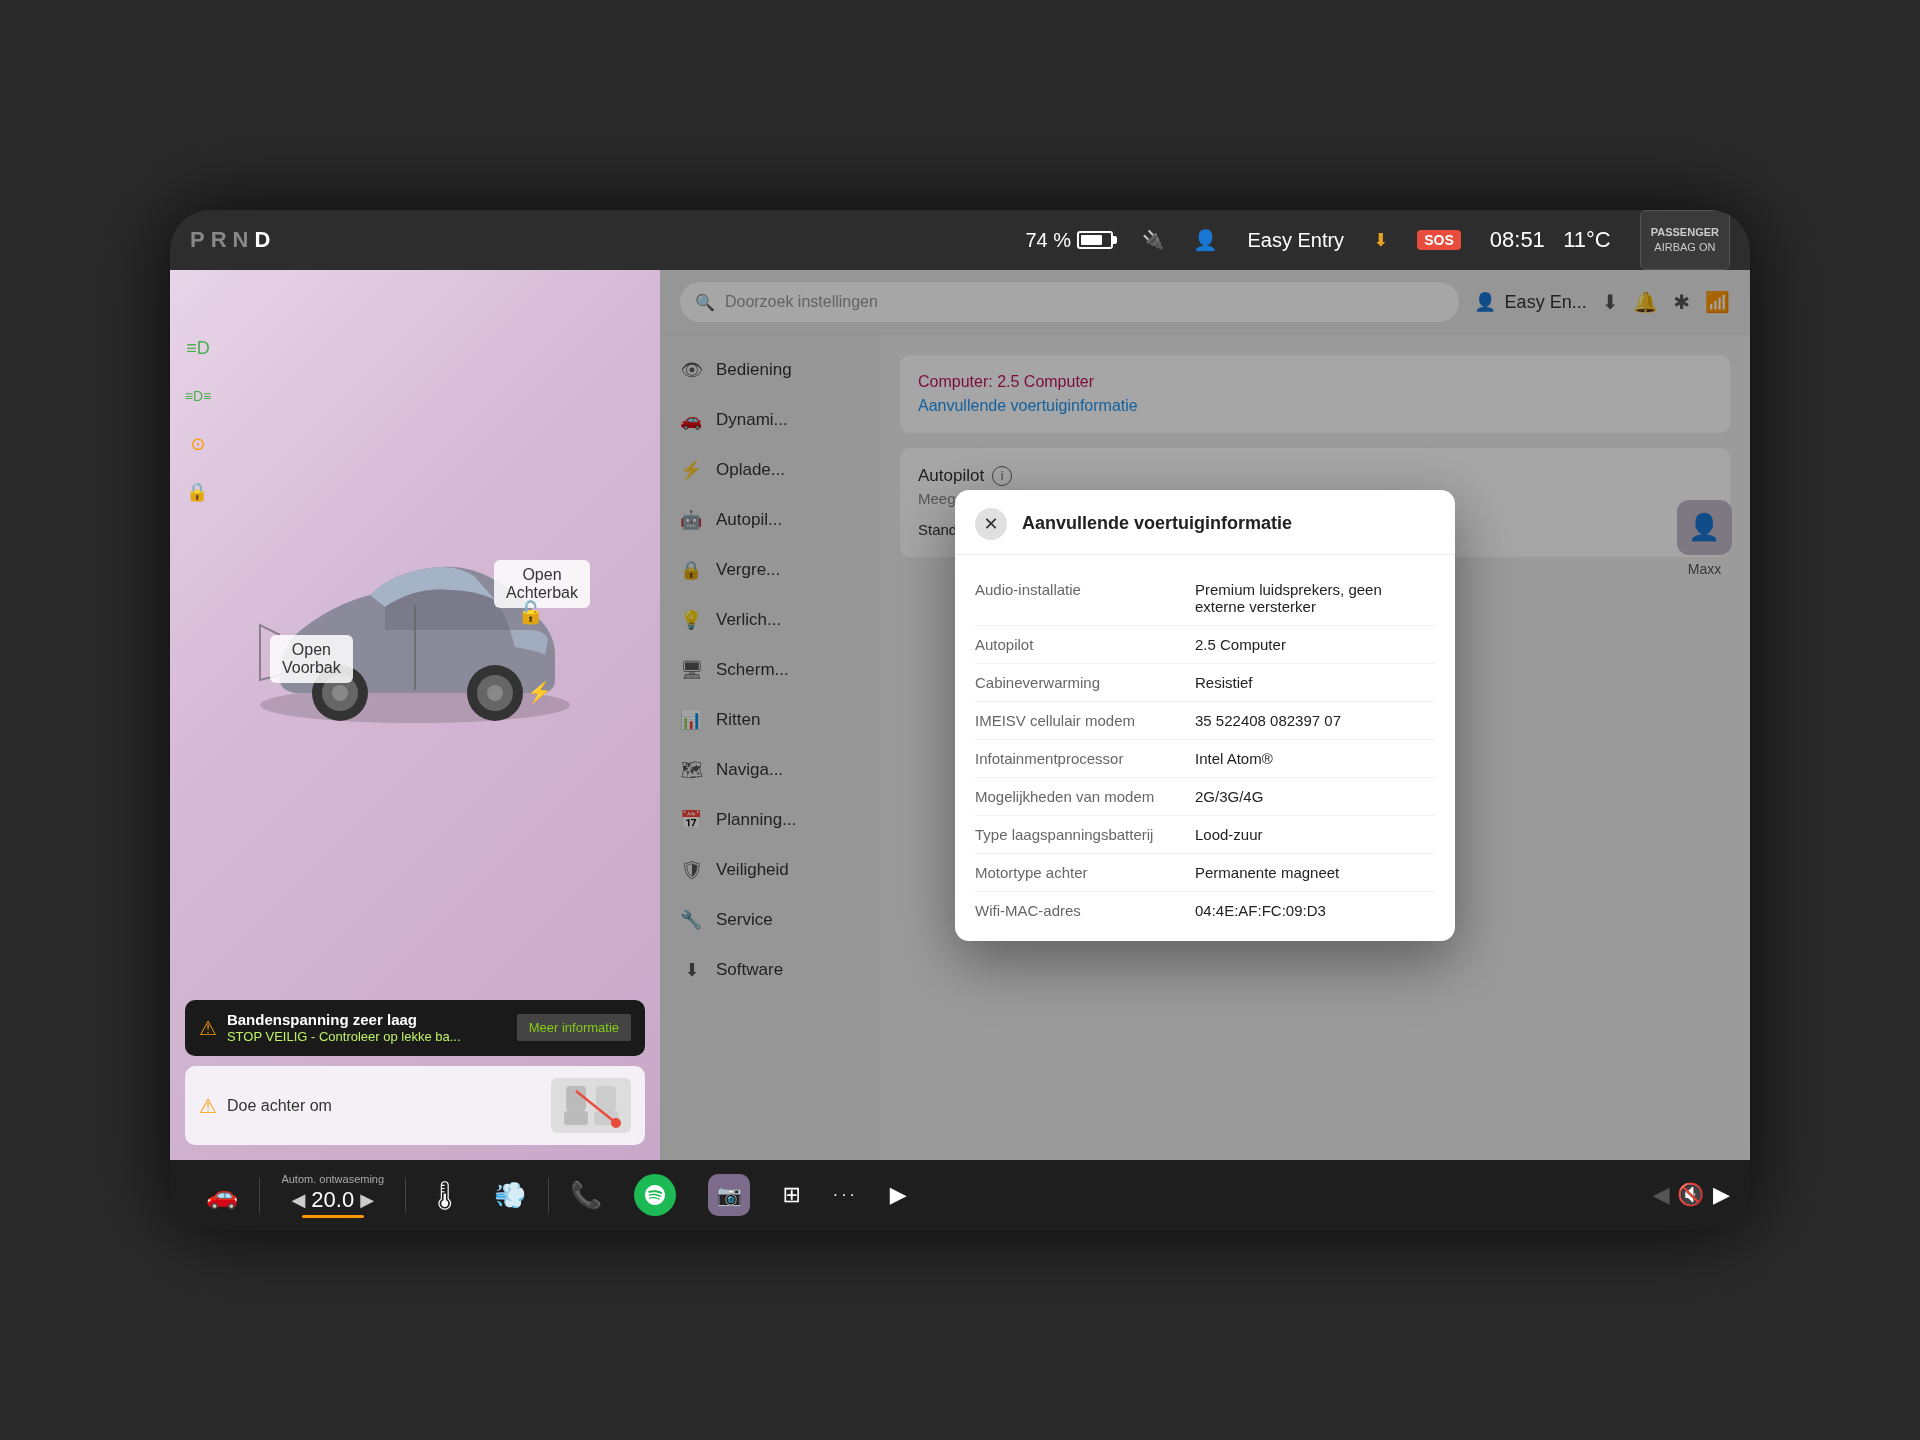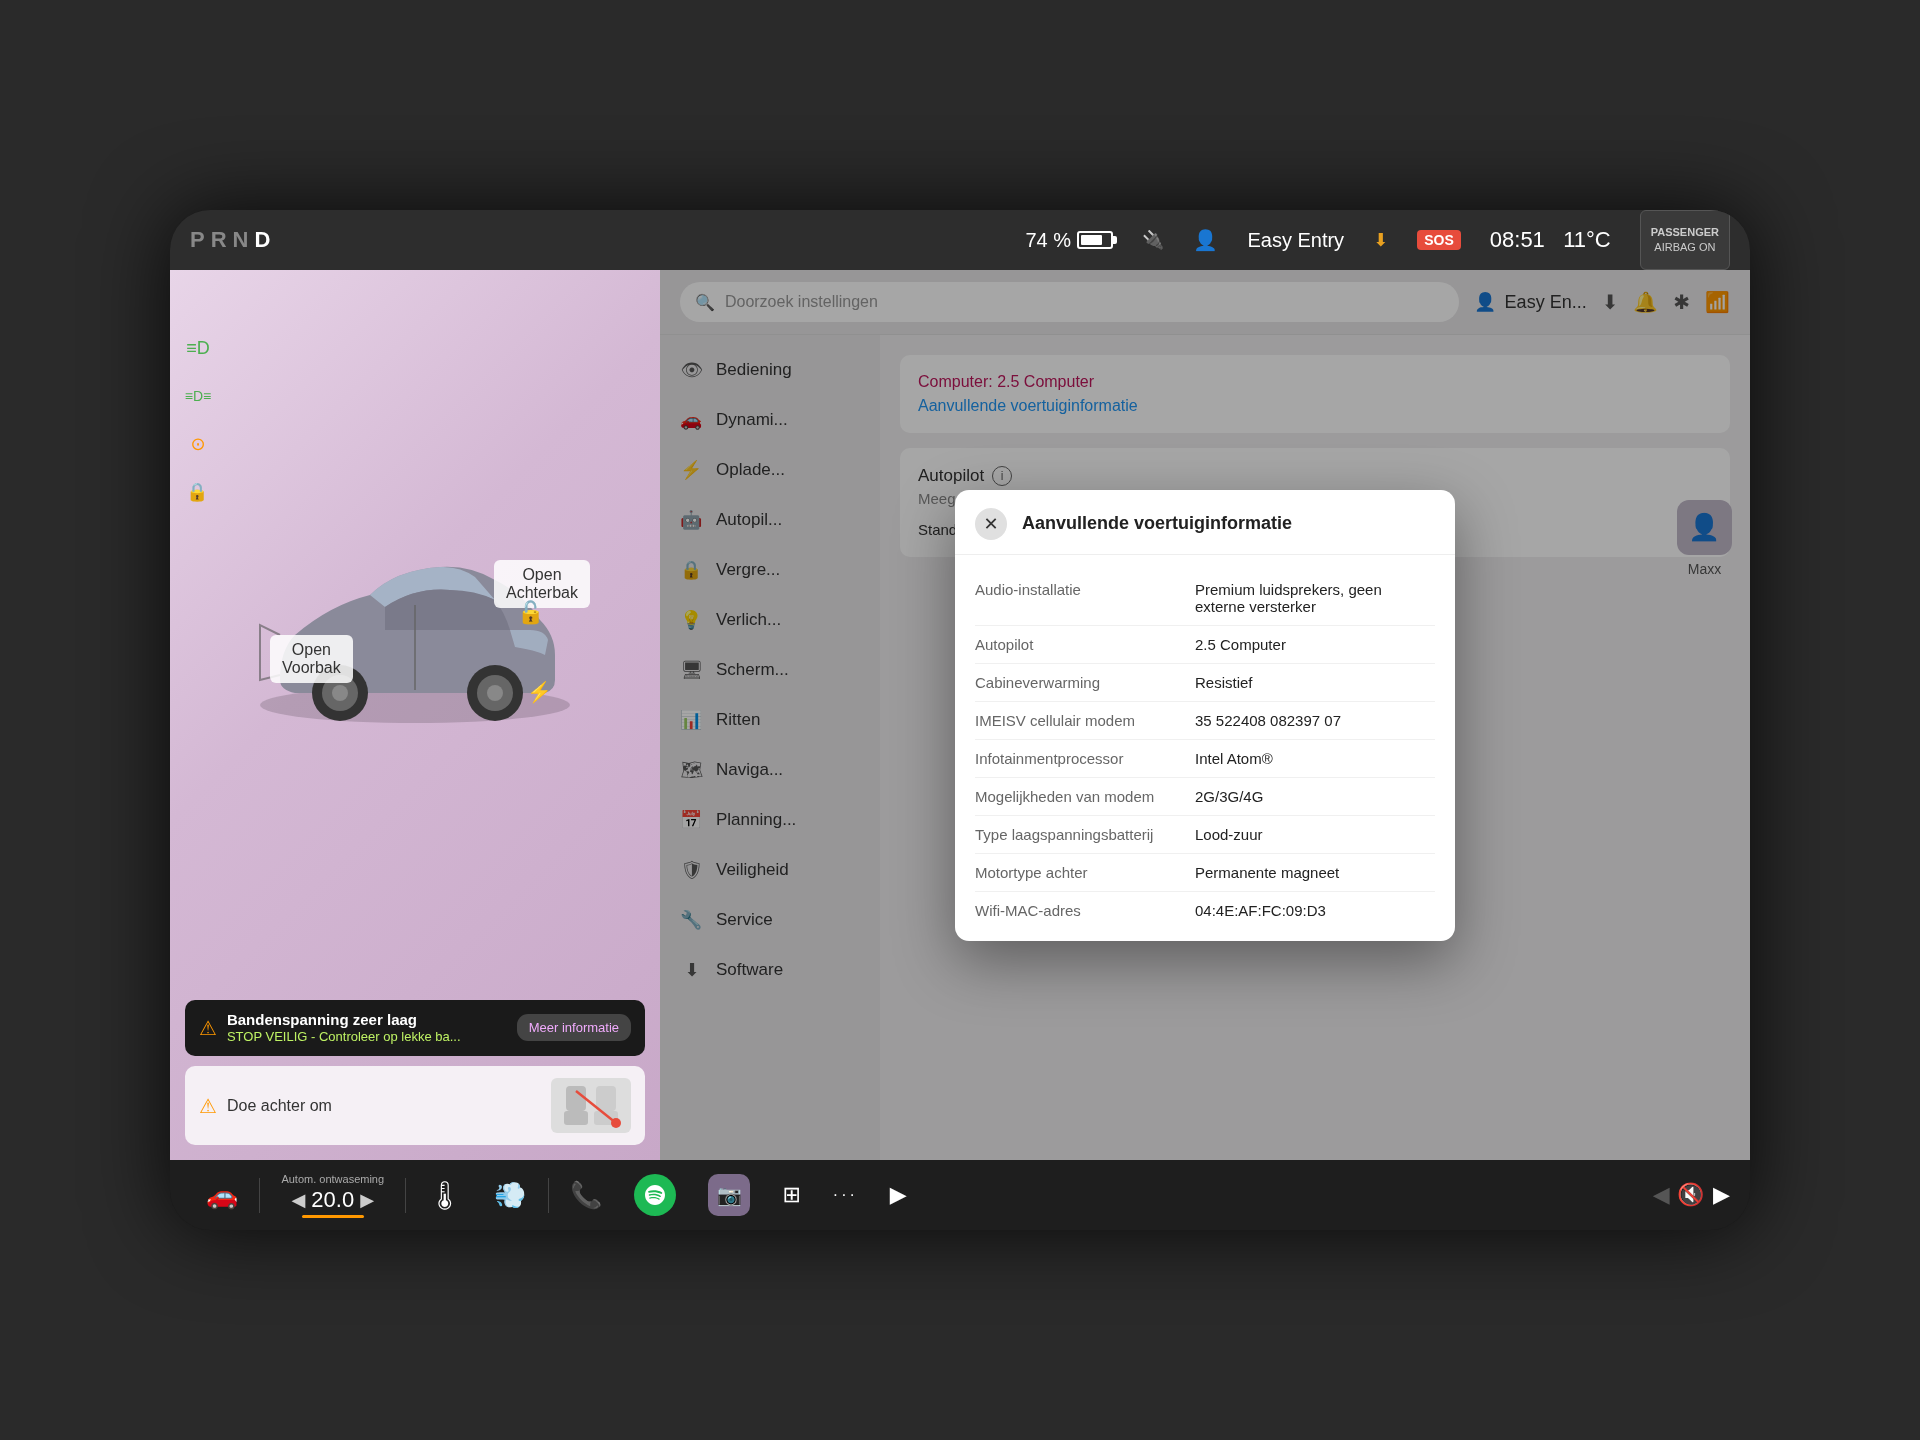--- a/index.html
+++ b/index.html
@@ -206,24 +206,24 @@
     .alert-text {
       flex: 1;
       color: white;
       font-size: 14px;
       line-height: 1.3;
     }
     .alert-text-title { font-weight: 600; font-size: 15px; }
     .alert-text-sub { color: #bef264; font-size: 13px; }
     .meer-info-btn {
       background: #444;
-      color: #f0abfc;
+      color: #84cc16;
       border: none;
       padding: 6px 12px;
-      border-radius: 11px;
+      border-radius: 2px;
       font-size: 13px;
       cursor: pointer;
       white-space: nowrap;
     }
 
     .seatbelt-banner {
       margin: 0 15px 15px 15px;
       background: #f5f0f5;
       border-radius: 10px;
       padding: 12px 14px;

